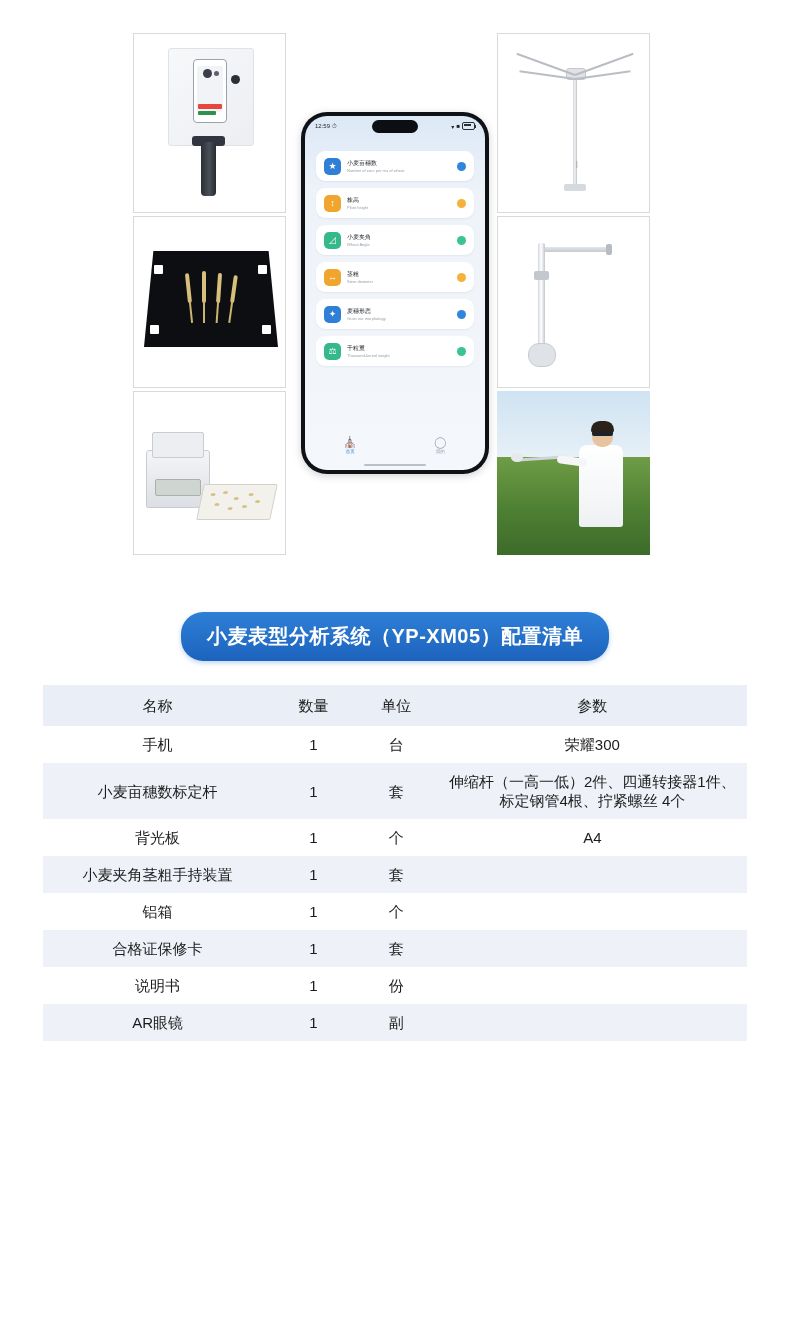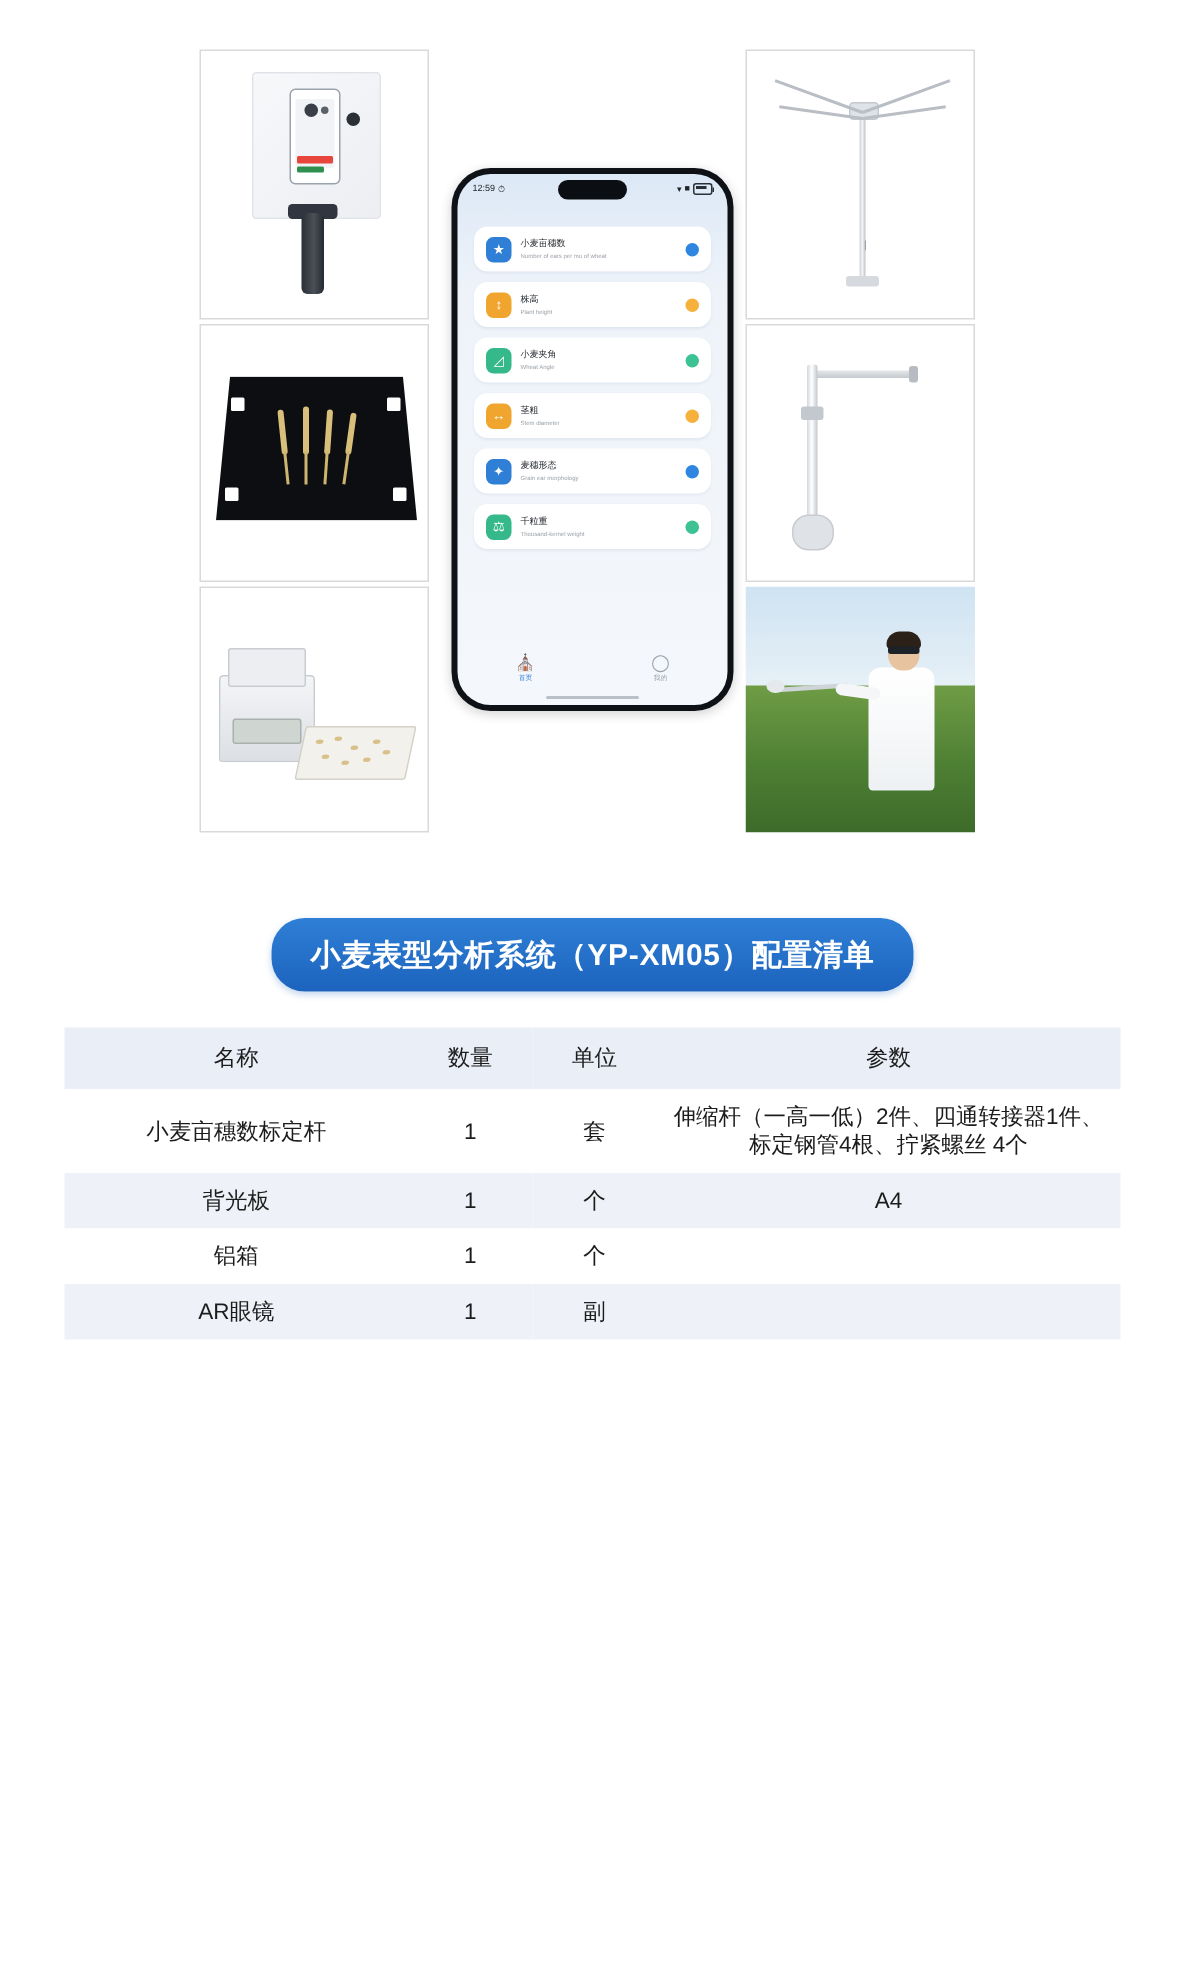--- a/index.html
+++ b/index.html
@@ -508,35 +508,59 @@
     <thead>
       <tr>
         <th class="col-name">名称</th>
         <th class="col-qty">数量</th>
         <th class="col-unit">单位</th>
         <th class="col-param">参数</th>
       </tr>
     </thead>
     <tbody>
       <tr>
+        <td>手机</td>
+        <td>1</td>
+        <td>台</td>
+        <td>荣耀300</td>
+      </tr>
+      <tr>
         <td>小麦亩穗数标定杆</td>
         <td>1</td>
         <td>套</td>
         <td class="param-multiline">伸缩杆（一高一低）2件、四通转接器1件、标定钢管4根、拧紧螺丝 4个</td>
       </tr>
       <tr>
         <td>背光板</td>
         <td>1</td>
         <td>个</td>
         <td>A4</td>
       </tr>
       <tr>
+        <td>小麦夹角茎粗手持装置</td>
+        <td>1</td>
+        <td>套</td>
+        <td></td>
+      </tr>
+      <tr>
         <td>铝箱</td>
         <td>1</td>
         <td>个</td>
+        <td></td>
+      </tr>
+      <tr>
+        <td>合格证保修卡</td>
+        <td>1</td>
+        <td>套</td>
+        <td></td>
+      </tr>
+      <tr>
+        <td>说明书</td>
+        <td>1</td>
+        <td>份</td>
         <td></td>
       </tr>
       <tr>
         <td>AR眼镜</td>
         <td>1</td>
         <td>副</td>
         <td></td>
       </tr>
     </tbody>
   </table>

